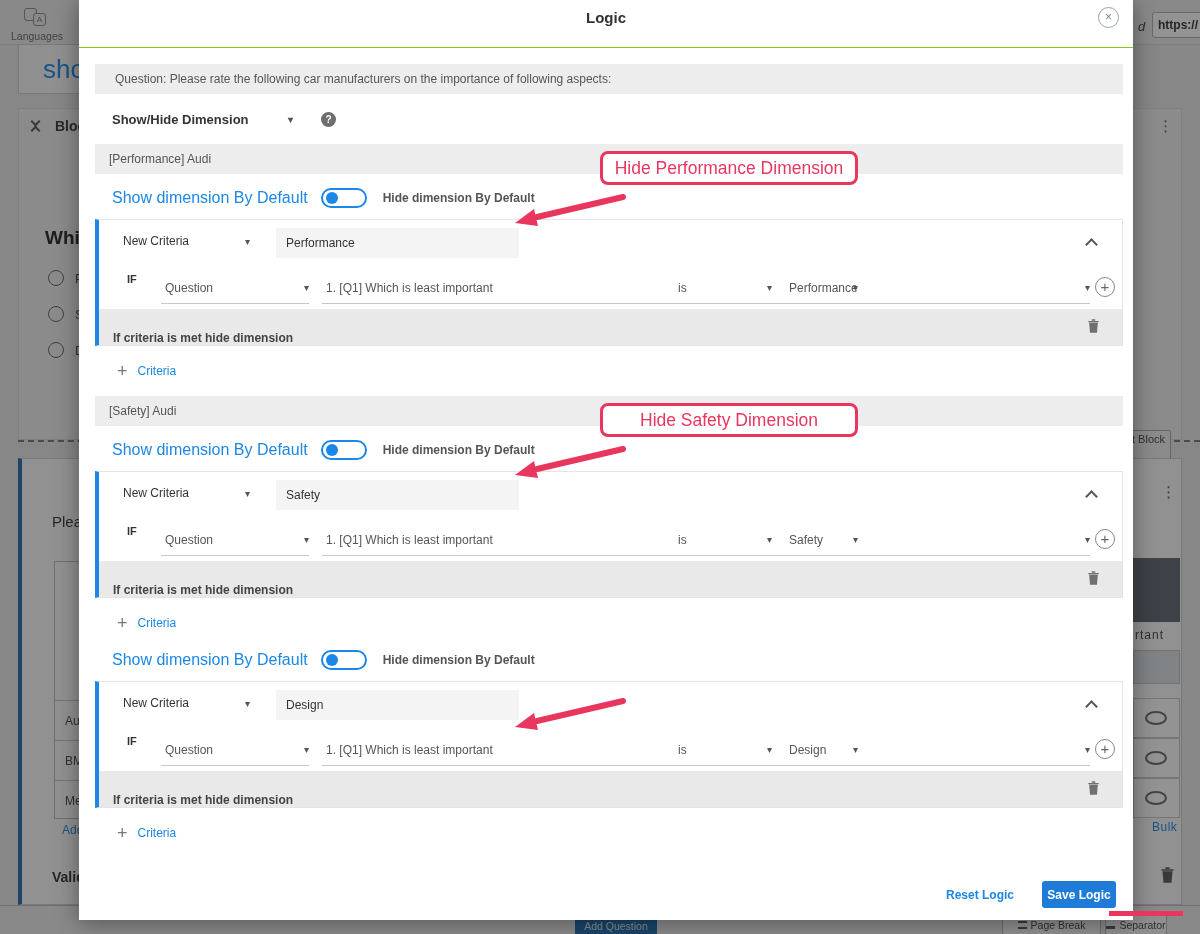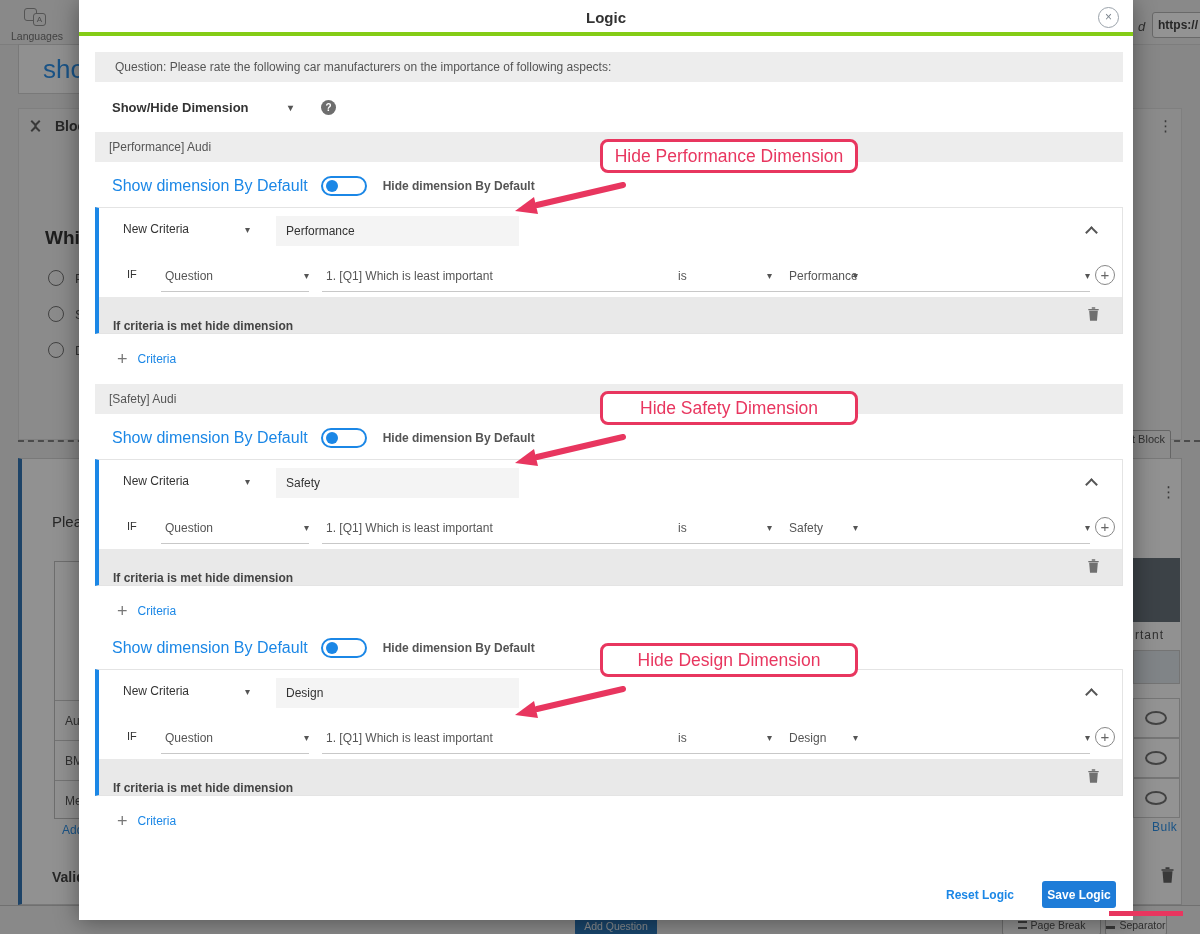--- a/index.html
+++ b/index.html
@@ -56,21 +56,21 @@
   .bg-separator{position:absolute;left:1105px;top:8px;width:62px;height:21px;background:#f7f7f7;border:1px solid #b5b5b5;border-radius:2px;
                 display:flex;align-items:center;justify-content:center;font-size:10.5px;color:#444;gap:4px}
   .mini-pb{width:9px;height:8px;border-top:2px solid #555;border-bottom:2px solid #555}
   .mini-sep{width:9px;height:8px;border-bottom:3px solid #555}
 
   
   .overlay{position:absolute;inset:0;background:rgba(25,25,25,.47);z-index:5}
 
   
   .modal{position:absolute;left:79px;top:0;width:1054px;height:920px;background:#fff;z-index:10;box-shadow:0 2px 22px rgba(0,0,0,.4)}
-  .modal-header{position:relative;height:36px;border-bottom:4px solid #84cc16}
+  .modal-header{position:relative;height:48px;border-bottom:1px solid #84cc16}
   .modal-title{text-align:center;line-height:36px;font-size:15px;font-weight:bold;color:#333}
   .close-btn{position:absolute;right:14px;top:7px;width:21px;height:21px;border:1.5px solid #9aa2aa;border-radius:50%;
              color:#7a838c;font-size:12px;line-height:18px;text-align:center;cursor:pointer}
   .modal-body{padding:16px 10px 0 16px;position:relative}
   .question-bar{height:30px;background:#ededed;font-size:12px;color:#555;line-height:30px;padding-left:20px;margin-bottom:13px}
   .lt-row{margin:0 0 12px 17px;height:25px;display:flex;align-items:center}
   .lt-select{width:181px;display:flex;justify-content:space-between;align-items:center;font-size:13px;font-weight:bold;color:#333;cursor:pointer}
   .caret{font-size:10px;color:#555}
   .help-ico{margin-left:28px;width:15px;height:15px;background:#6e6e6e;border-radius:50%;color:#fff;font-size:10px;font-weight:bold;
             text-align:center;line-height:15px}
@@ -84,21 +84,21 @@
   .knob{position:absolute;left:3px;top:2px;width:12px;height:12px;background:var(--accent);border-radius:50%}
   .hide-lbl{color:#555;font-weight:bold;font-size:12px;margin-left:16px}
   .card{position:relative;height:127px;border:1px solid #e4e4e4;border-left:4px solid var(--accent);background:#fff}
   .nc-select{position:absolute;left:24px;top:14px;width:127px;display:flex;justify-content:space-between;align-items:center;
              font-size:12px;color:#333;cursor:pointer}
   .name-input{position:absolute;left:177px;top:8px;width:243px;height:30px;background:#f4f4f4;font-size:12px;color:#333;
               line-height:30px;padding-left:10px}
   .collapse-chevron{position:absolute;right:26px;top:20px;width:9px;height:9px;border-left:2px solid #555;border-top:2px solid #555;
                     transform:rotate(45deg);cursor:pointer}
   .if-row{position:absolute;left:0;top:48px;right:0;height:42px}
-  .if-lbl{position:absolute;left:28px;top:12px;font-weight:normal;font-size:11px;color:#333}
+  .if-lbl{position:absolute;left:28px;top:5px;font-weight:bold;font-size:11px;color:#333}
   .sel{position:absolute;top:4px;height:32px;border-bottom:1px solid #c8c8c8;font-size:12px;color:#555;
        display:flex;justify-content:space-between;align-items:center;cursor:pointer}
   .sel span:first-child{white-space:nowrap;overflow:hidden}
   .sel-qtype{left:62px;width:148px;padding-left:4px}
   .sel-q{left:223px;width:536px;padding-left:4px}
   .sel-op{left:573px;width:100px;padding-left:6px}
   .sel-val{left:686px;width:305px;padding-left:4px}
   .plus-circle{position:absolute;left:996px;top:9px;width:20px;height:20px;border:1.5px solid #888;border-radius:50%;color:#666;
                font-size:15px;line-height:18px;text-align:center;cursor:pointer}
   .action-bar{position:absolute;left:0;right:0;bottom:0;height:36px;background:#e9e9e9;display:flex;align-items:flex-end}
@@ -406,23 +406,20 @@
               </svg>
             </span>
           </div>
         </div>
 
         <div class="add-criteria">
           <span class="plus">+</span>
           <span class="lbl">Criteria</span>
         </div>
 
-        <div class="annot">
-          <span>Hide Design Dimension</span>
-        </div>
         <svg class="annot-arrow" width="120" height="34" viewBox="0 0 120 34">
           <line x1="114" y1="3" x2="28" y2="23" style="stroke:var(--red)" stroke-width="6" stroke-linecap="round"></line>
           <polygon points="6,29 25,15 29,32" style="fill:var(--red)"></polygon>
         </svg>
       </div>
 
   </div>
 
   <span class="reset-link">Reset Logic</span>
   <button class="save-btn">Save Logic</button>

